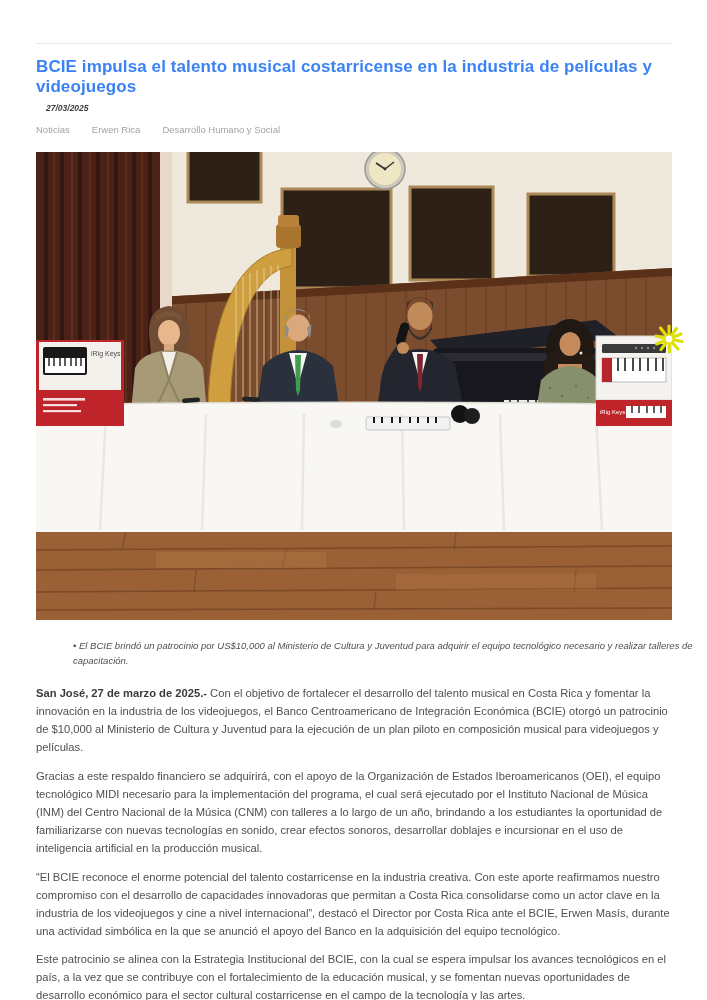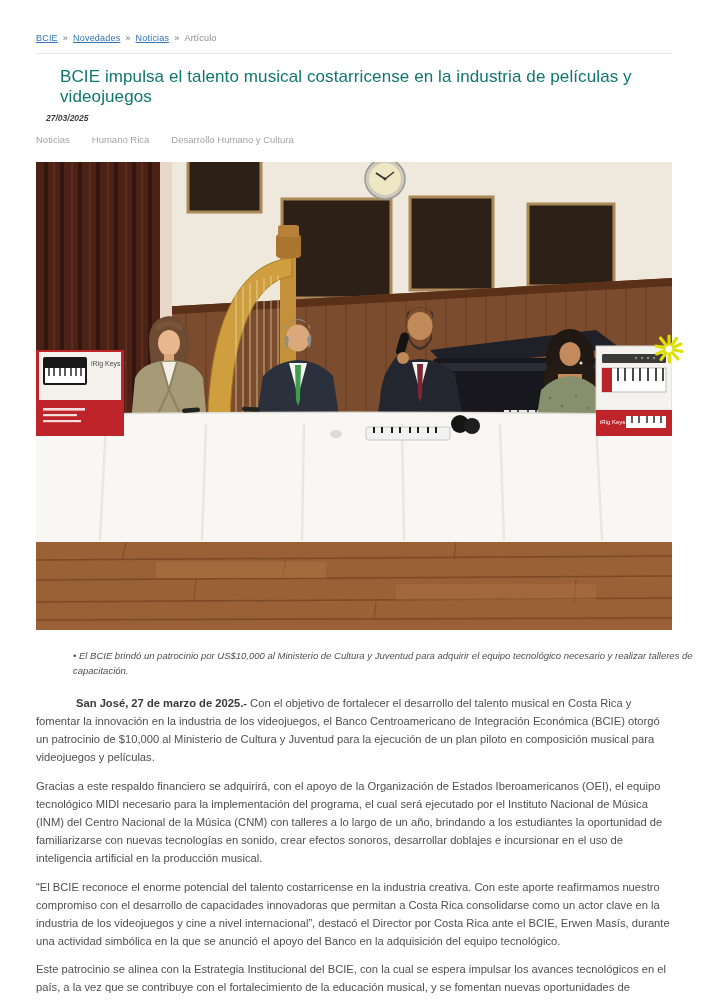--- a/index.html
+++ b/index.html
@@ -12,51 +12,48 @@
   }
   .page { padding:33px 35px 0 36px; width:707px; }
 
   
   .breadcrumb { font-size:9px; color:#8a8a8a; letter-spacing:.2px; }
   .breadcrumb a { color:#3173b4; text-decoration:underline; cursor:pointer; }
   .breadcrumb .sep { margin:0 5px; color:#6d6d6d; }
   .rule { border:none; border-top:1px solid #e7e7e7; margin:10px 0 0 0; }
 
   
-  .title { margin-top:13px; font-size:17px; font-weight:400; color:#0f766e; letter-spacing:.1px;margin-left:24px; }
+  .title { margin-top:13px; font-size:17px; font-weight:700; color:#3b82f6; letter-spacing:.1px; }
   .date  { margin-top:6px; font-size:8.5px; font-style:italic; font-weight:600; color:#3d3d3d;margin-left:10px; }
   .tags  { margin-top:11px; display:flex; gap:22px; font-size:9.5px; color:#a3a3a3; }
 
   
   .photo-wrap { position:relative; margin-top:17px; width:636px; height:468px; }
   .photo-wrap svg.scene { display:block; width:636px; height:468px; }
   .asterisk { position:absolute; top:171px; right:-13px; width:32px; height:32px; }
 
   
   .caption { margin-top:19px; font-size:9.5px; font-style:italic; color:#4f4f4f; line-height:1.55; width:630px;margin-left:37px; }
   .body-text { margin-top:17px; width:636px; }
   .body-text p { font-size:11.2px; line-height:1.6; margin-bottom:11px; color:#4f4f4f; }
-  .body-text strong { font-weight:700; color:#3a3a3a;margin-left:40px; }
+  .body-text strong { font-weight:700; color:#3a3a3a; }
 </style>
 </head>
 <body>
 
 <div class="page">
 
-  <nav class="breadcrumb">
-    <a>BCIE</a><span class="sep">»</span><a>Novedades</a><span class="sep">»</span><a>Noticias</a><span class="sep">»</span><span>Artículo</span>
-  </nav>
   <hr class="rule">
 
   <h1 class="title">BCIE impulsa el talento musical costarricense en la industria de películas y videojuegos</h1>
   <div class="date">27/03/2025</div>
   <div class="tags">
     <span>Noticias</span>
-    <span>Humano Rica</span>
-    <span>Desarrollo Humano y Cultura</span>
+    <span>Erwen Rica</span>
+    <span>Desarrollo Humano y Social</span>
   </div>
 
   <figure class="photo-wrap">
     <svg class="scene" viewBox="0 0 636 468" aria-hidden="true">
 
       <rect x="0" y="0" width="636" height="468" fill="#efe8dc"></rect>
 
       <g fill="#2d2017" stroke="#ab8a57" stroke-width="3">
         <rect x="152" y="-8" width="73" height="58"></rect>
         <rect x="246" y="37" width="109" height="99"></rect>

